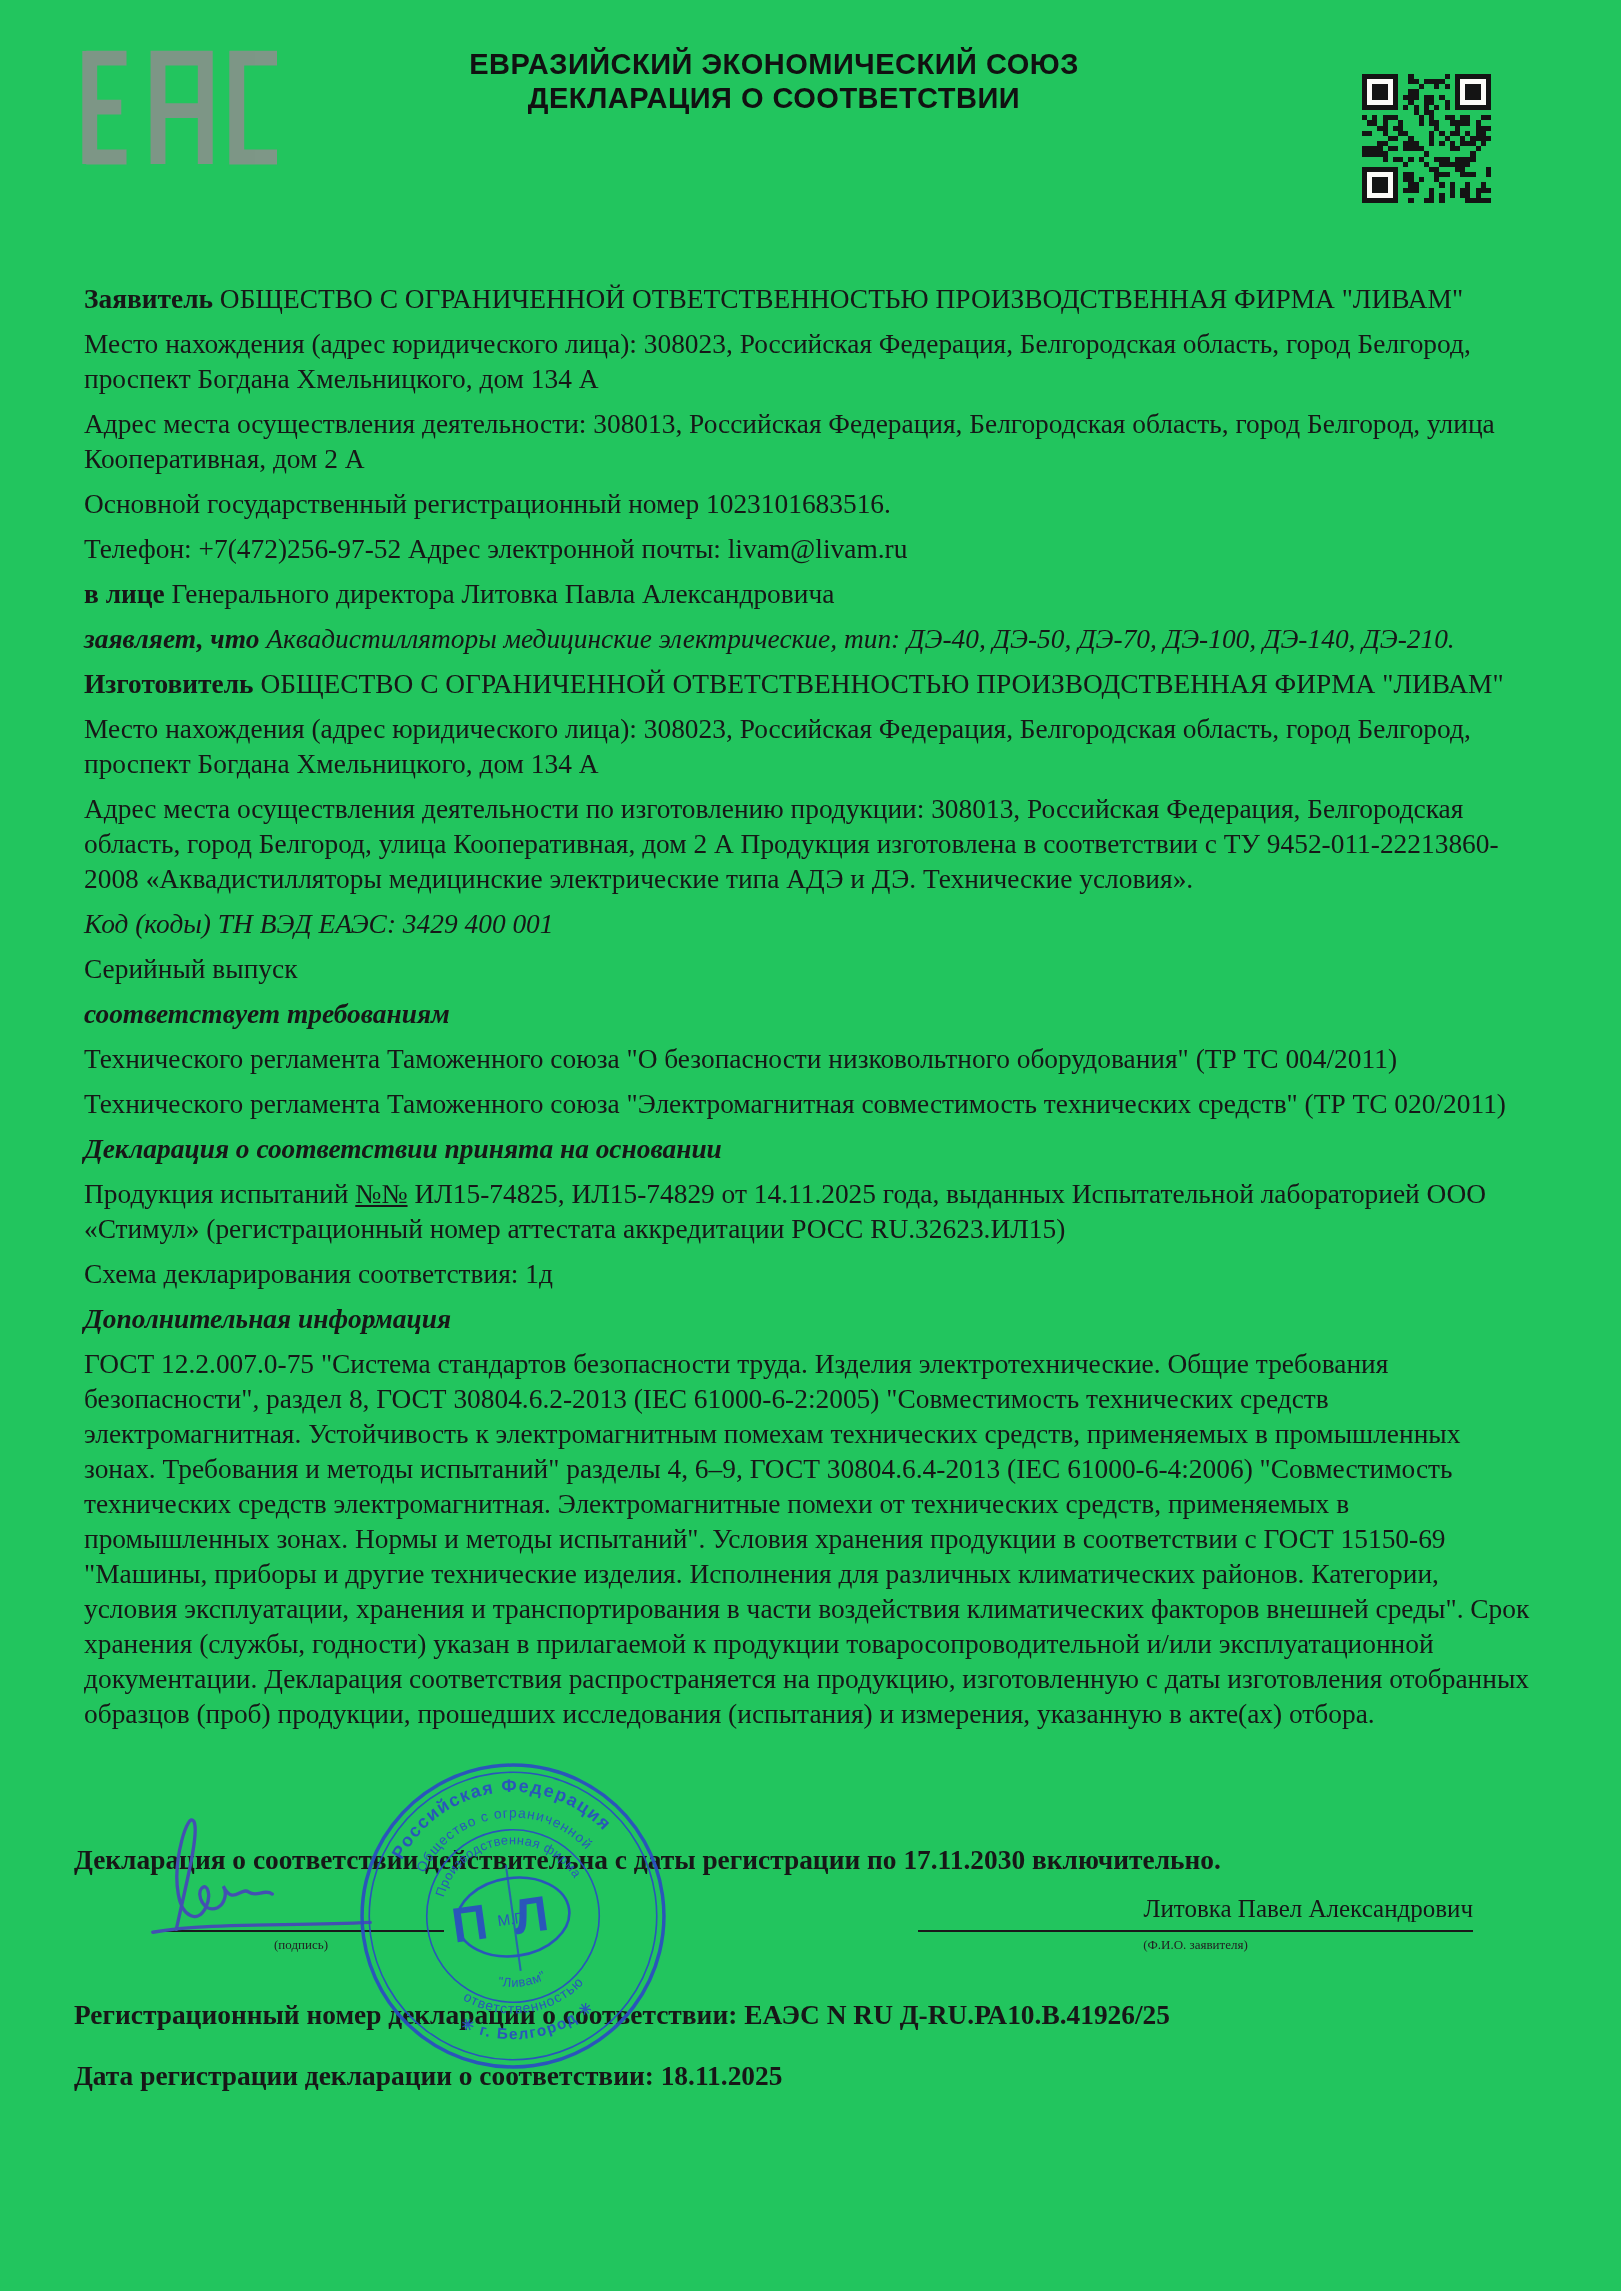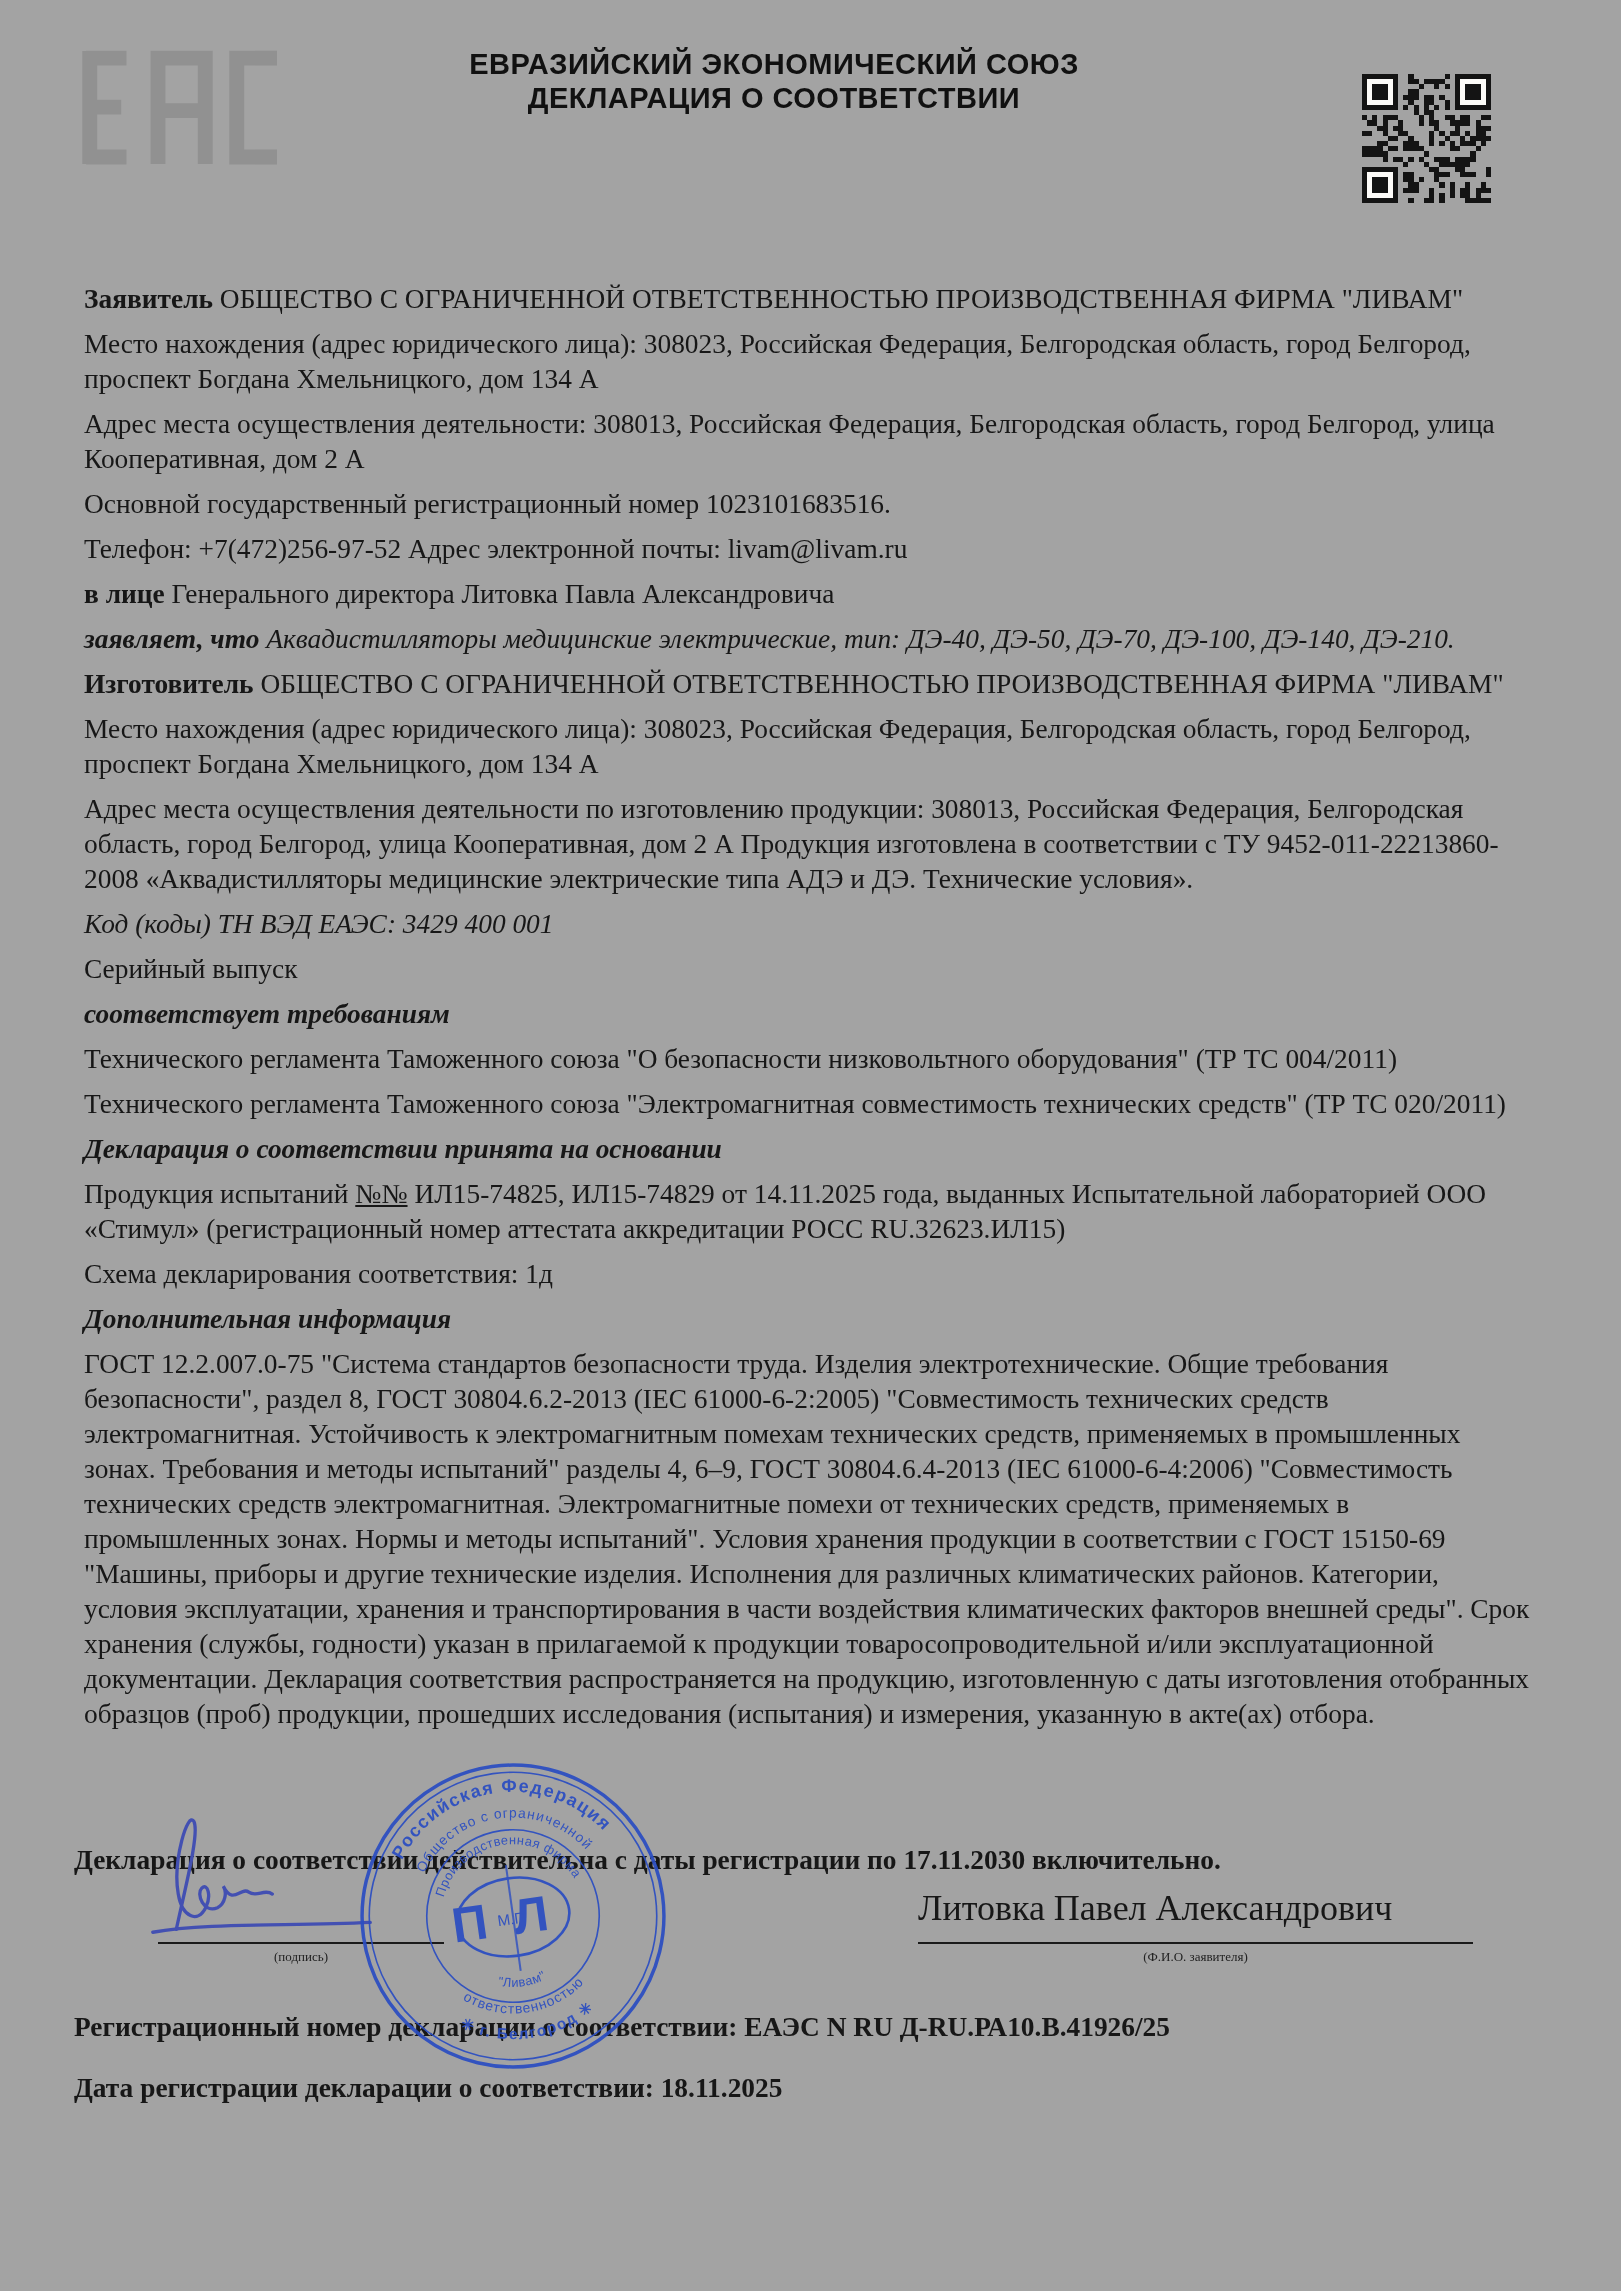--- a/index.html
+++ b/index.html
@@ -1,20 +1,20 @@
 <!DOCTYPE html>
 <html><head>
 <meta charset="utf-8">
 <style>
   html,body{margin:0;padding:0;background:#e8e8e8;}
   .page{
     position:relative;
     width:1621px;height:2292px;
     margin:0 auto;
-    background:#a3a3a3;
+    background:#22c55e;
     font-family:"Liberation Serif",serif;
     color:#171717;
     overflow:hidden;
   }
   
   .logo{position:absolute;left:74px;top:43px;width:210px;height:129px;}
   .logo .sr{position:absolute;width:1px;height:1px;overflow:hidden;clip:rect(0 0 0 0);}
   .title{
     position:absolute;left:382px;top:47px;width:784px;
     text-align:center;
@@ -28,21 +28,21 @@
   .para{margin:10px;font-size:27.4px;line-height:35px;}
   .para b{font-weight:bold;}
   .para .ul{text-decoration:underline;}
   .gap{margin-top:8.8px;font-style:italic;}
   
   .bottom{position:absolute;left:74px;top:1843px;width:1470px;}
   .validity{margin:0;font-size:27.4px;line-height:35px;font-weight:bold;}
   .sigrow{display:flex;align-items:flex-end;margin-top:13.7px;}
   .sigleft{margin-left:84px;width:286px;}
   .sigright{margin-left:auto;margin-right:71px;width:555px;}
-  .signame{text-align:left;font-size:36px;line-height:33px;margin-bottom:17px;}
+  .signame{text-align:right;font-size:25px;line-height:33px;margin-bottom:5px;}
   .sigline{border-bottom:2px solid #1a1a1a;height:0;}
   .cap{text-align:center;font-size:13px;line-height:25.5px;color:#222;}
   .reg{margin:0;font-weight:bold;font-size:27.4px;line-height:35px;}
   .reg.first{margin-top:41px;}
   .reg.second{margin-top:25.5px;}
   
   .handsig{position:absolute;left:143px;top:1798px;width:239px;height:149px;pointer-events:none;}
   .stamp{position:absolute;left:359px;top:1762px;width:308px;height:308px;transform:rotate(-8deg);opacity:.93;pointer-events:none;}
   .stamp text{font-family:"Liberation Sans",sans-serif;fill:#2b4ec2;}
 </style>

